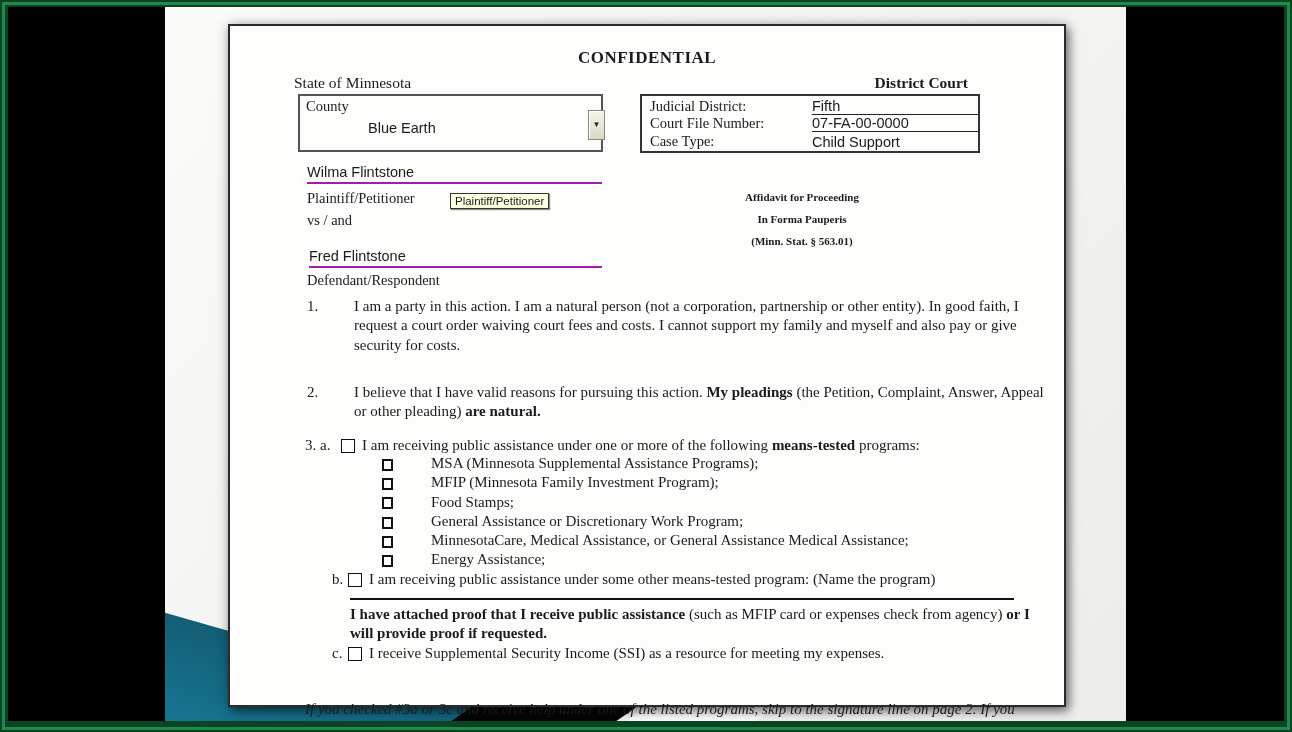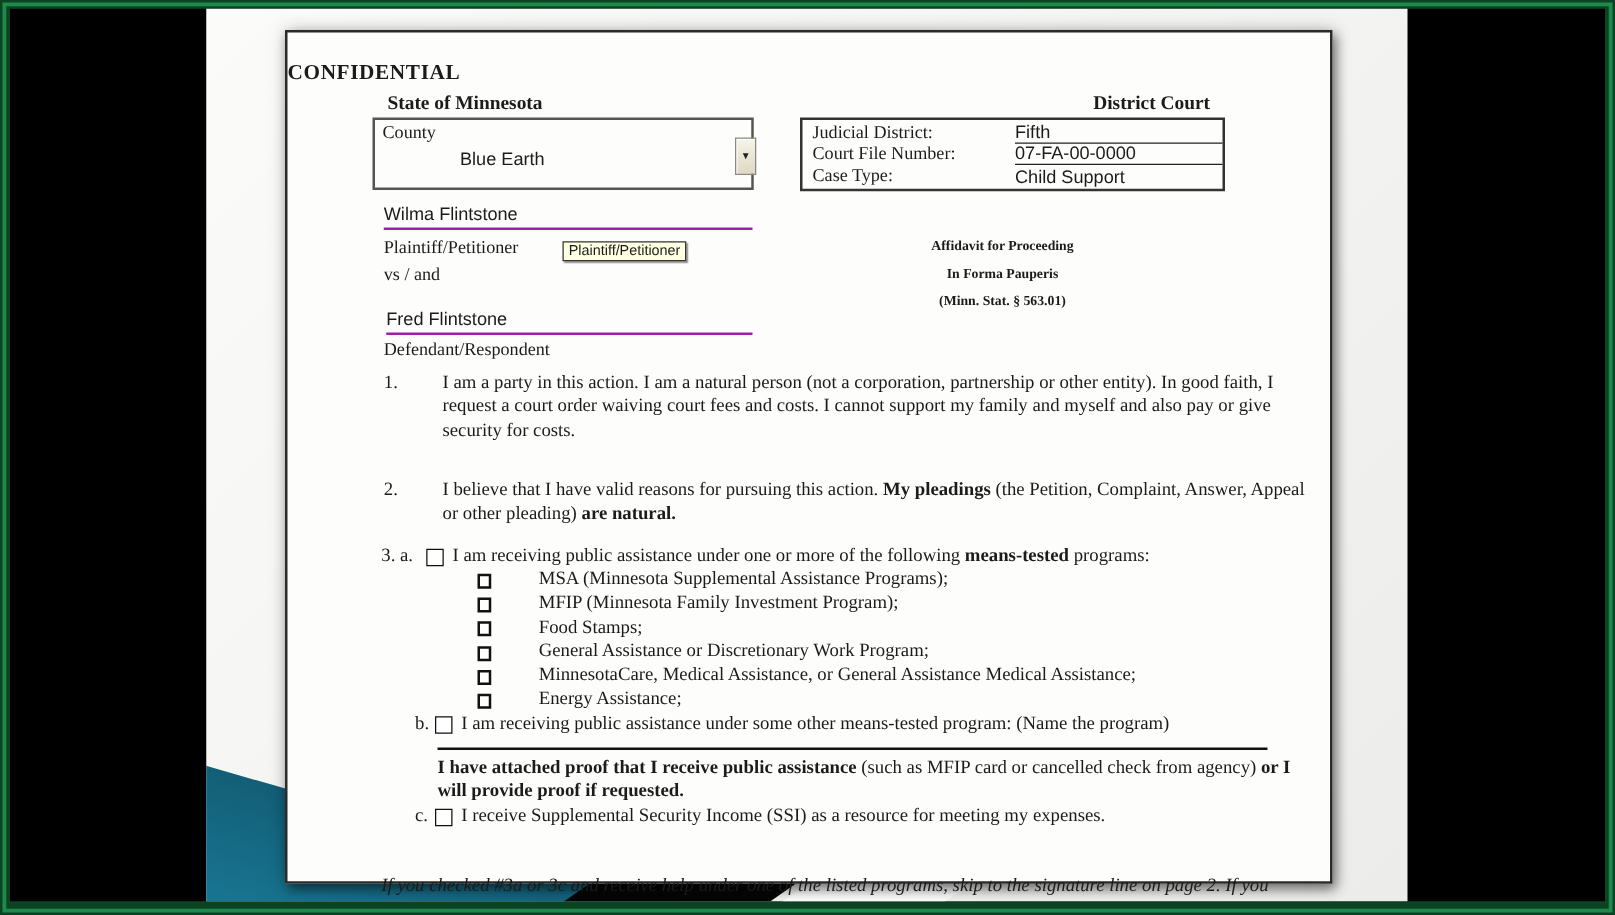--- a/index.html
+++ b/index.html
@@ -18,22 +18,22 @@
        transform:skewX(-55deg);background:#060606;}
   .stripe-light{position:absolute;left:470px;top:688px;width:130px;height:40px;
        transform:skewX(-55deg);background:rgba(250,252,252,0.88);}
   .doc{position:absolute;left:63px;top:17px;width:838px;height:683px;box-sizing:border-box;
        background:#fdfdfc;border:2px solid #2b2b2b;
        box-shadow:3px 4px 9px rgba(0,0,0,0.5),0 0 14px rgba(0,0,0,0.18);
        color:#1b1b1b;font-size:15px;}
   .abs{position:absolute;}
   .b{font-weight:bold;}
   .sans{font-family:"Liberation Sans","DejaVu Sans",sans-serif;}
-  .conf{left:0;top:22px;width:100%;text-align:left;font-weight:bold;font-size:17px;letter-spacing:.5px;}
-  .state{left:80px;top:48px;font-weight:bold;font-size:15.5px;}
+  .conf{left:0;top:22px;width:100%;text-align:center;font-weight:bold;font-size:17px;letter-spacing:.5px;}
+  .state{left:64px;top:48px;font-weight:normal;font-size:15.5px;}
   .dcourt{right:96px;top:48px;font-weight:bold;font-size:15.5px;}
   .county-box{left:68px;top:68px;width:305px;height:58px;box-sizing:border-box;border:2px solid #555;}
   .county-lab{position:absolute;left:6px;top:2px;font-size:14.5px;}
   .county-val{position:absolute;left:68px;top:24px;font-size:14.5px;}
   .dd{position:absolute;left:288px;top:14px;width:17px;height:30px;padding:0;margin:0;
        background:linear-gradient(180deg,#f7f4ea,#ddd8c3);border:1px solid #8a8a7a;
        box-shadow:inset 1px 1px 0 #fff;cursor:pointer;font-size:8px;line-height:8px;color:#222;}
   .court-box{left:410px;top:68px;width:340px;height:59px;box-sizing:border-box;border:2px solid #333;
        display:flex;flex-direction:column;justify-content:center;padding:1px 0;}
   .crow{display:flex;height:18px;align-items:flex-end;}
@@ -173,21 +173,21 @@
 
         <div class="abs rowb">
           <span class="nb">b.</span>
           <span class="cb-lg"></span>
           <span>I am receiving public assistance under some other means-tested program: (Name the program)</span>
         </div>
 
         <div class="abs blank"></div>
 
         <div class="abs proof">
-          <span class="b">I have attached proof that I receive public assistance</span><span> (such as MFIP card or cancelled check</span>
+          <span class="b">I have attached proof that I receive public assistance</span><span> (such as MFIP card or expenses check</span>
           <span>from agency) </span><span class="b">or I will provide proof if requested.</span>
         </div>
 
         <div class="abs rowc">
           <span class="nb">c.</span>
           <span class="cb-lg"></span>
           <span>I receive Supplemental Security Income (SSI) as a resource for meeting my expenses.</span>
         </div>
 
         <div class="abs note">

